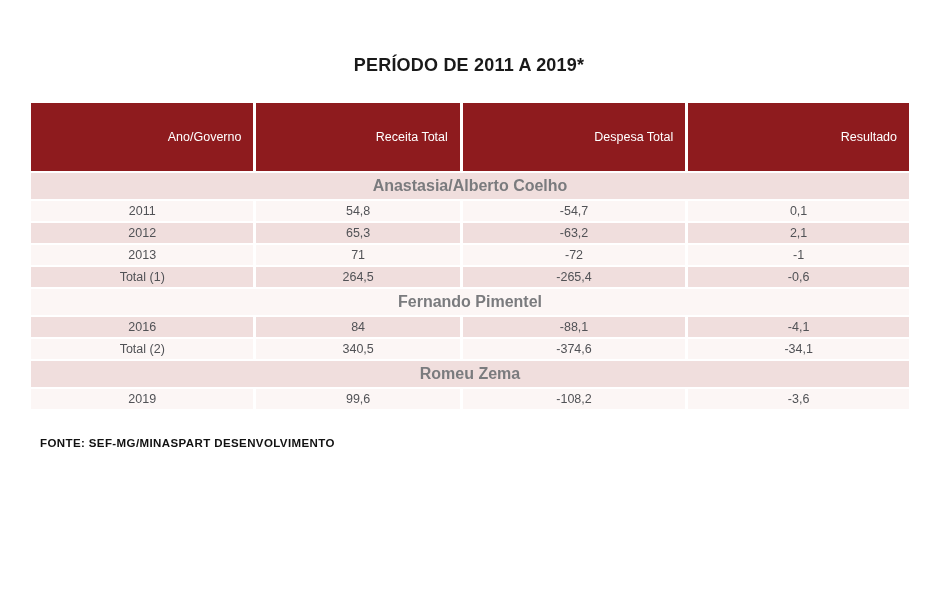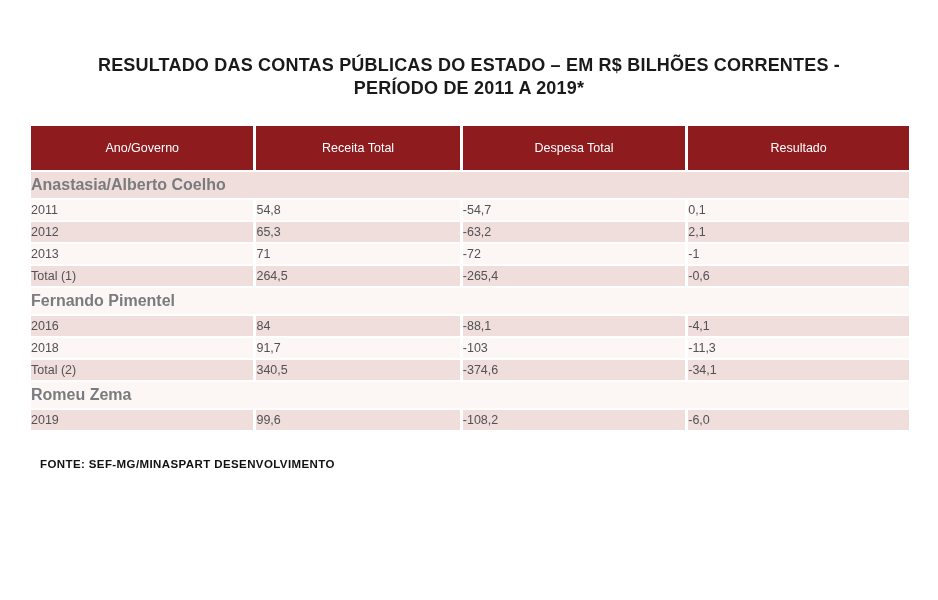--- a/index.html
+++ b/index.html
@@ -34,28 +34,29 @@
   .results-table col.c1 { width: 25.6%; }
   .results-table col.c2 { width: 23.4%; }
   .results-table col.c3 { width: 25.6%; }
   .results-table col.c4 { width: 25.4%; }
   .results-table th {
     background: #8e1b1e;
     color: #ffffff;
     font-weight: 400;
     font-size: 12.5px;
     height: 44px;
-    text-align: center;
+    text-align: right;
     vertical-align: middle;
-    padding: 0;
+    padding: 12px;
   }
   .results-table td {
     font-size: 12.5px;
     color: #515256;
     height: 20px;
+    text-align: center;
     vertical-align: middle;
     padding: 0;
   }
   
   .results-table tbody tr:nth-child(odd)  td { background: #f0dedd; }
   .results-table tbody tr:nth-child(even) td { background: #fcf6f5; }
   .results-table td.section-cell {
     font-size: 16px;
     font-weight: 700;
     color: #7a7b7e;
@@ -66,21 +67,20 @@
     font-size: 11.5px;
     font-weight: 700;
     letter-spacing: 0.4px;
     color: #111111;
   }
 </style>
 </head>
 <body>
 
 <div class="title-block">
-  <div class="title-line">RESULTADO DAS CONTAS PÚBLICAS DO ESTADO – EM R$ BILHÕES CORRENTES -</div>
   <div class="title-line">PERÍODO DE 2011 A 2019*</div>
 </div>
 
 <table class="results-table">
   <colgroup>
     <col class="c1">
       <col class="c2">
       <col class="c3">
       <col class="c4">
   </colgroup>
@@ -123,36 +123,30 @@
       <tr>
         <td colspan="4" class="section-cell">Fernando Pimentel</td>
       </tr>
       <tr>
         <td>2016</td>
         <td>84</td>
         <td>-88,1</td>
         <td>-4,1</td>
       </tr>
       <tr>
-        <td>2018</td>
-        <td>91,7</td>
-        <td>-103</td>
-        <td>-11,3</td>
-      </tr>
-      <tr>
         <td>Total (2)</td>
         <td>340,5</td>
         <td>-374,6</td>
         <td>-34,1</td>
       </tr>
       <tr>
         <td colspan="4" class="section-cell">Romeu Zema</td>
       </tr>
       <tr>
         <td>2019</td>
         <td>99,6</td>
         <td>-108,2</td>
-        <td>-6,0</td>
+        <td>-3,6</td>
       </tr>
     </tbody>
 </table>
 
 <div class="footer-note">FONTE: SEF-MG/MINASPART DESENVOLVIMENTO</div>
 
 </body></html>

